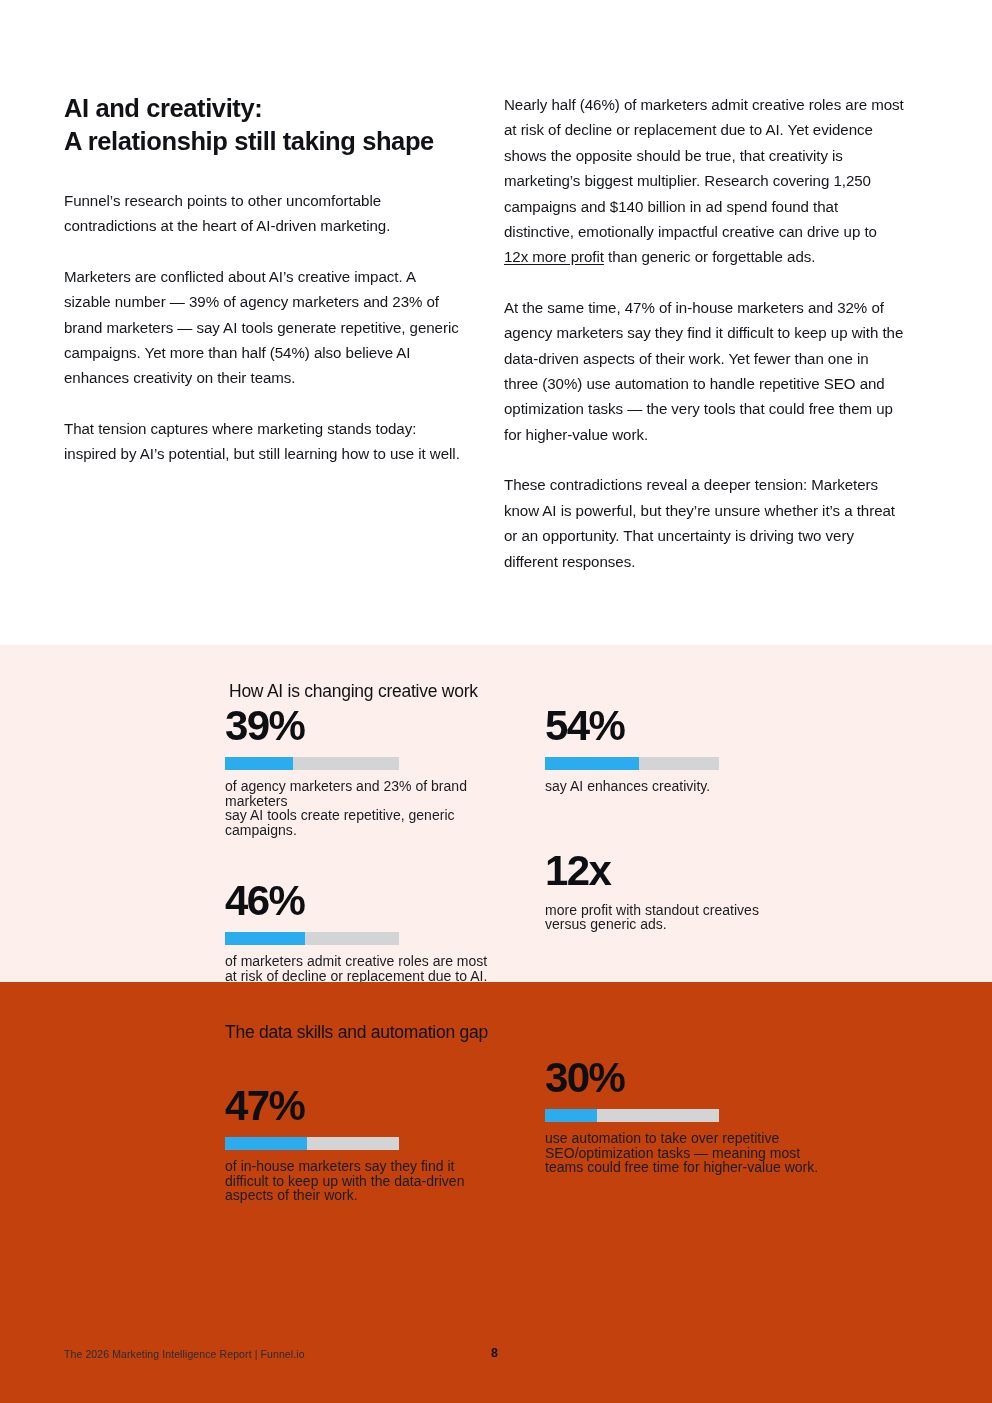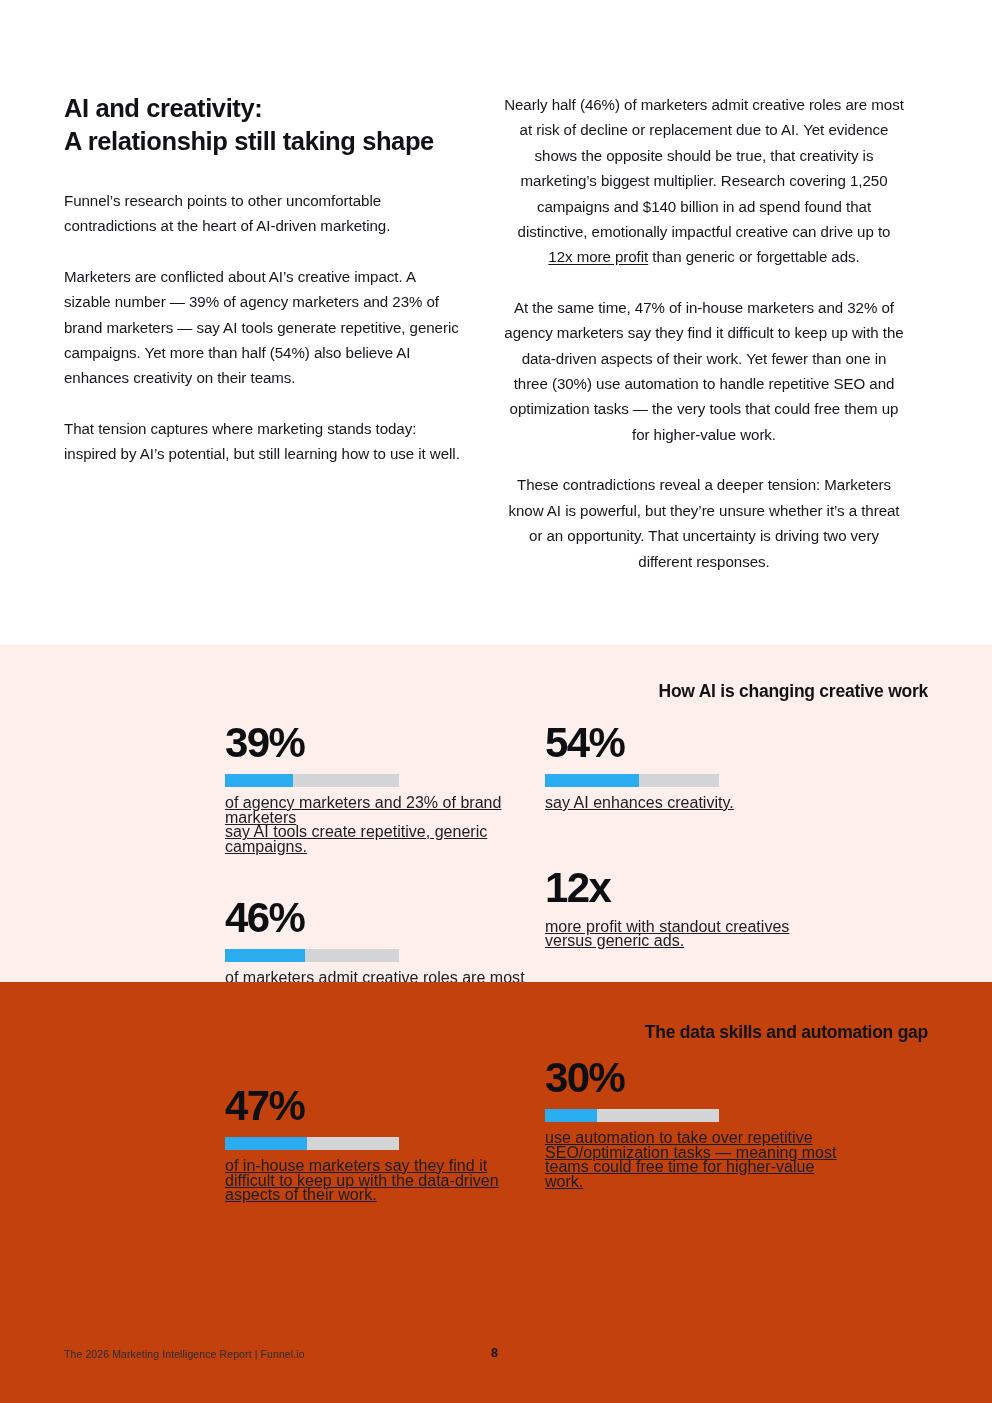--- a/index.html
+++ b/index.html
@@ -14,21 +14,21 @@
 
   
   .article {
     position: absolute;
     left: 0; top: 0; right: 0;
     padding: 92px 64px 0 64px;
     display: flex;
     gap: 40px;
   }
   .col { width: 400px; }
-  .col-right { width: 400px; text-align: center; }
+  .col-right { width: 400px; }
 
   h1.title {
     font-size: 25.5px;
     line-height: 33px;
     font-weight: 700;
     letter-spacing: -0.4px;
     color: #101216;
     margin-bottom: 30px;
   }
   h1.title .line { display: block; }
@@ -57,24 +57,23 @@
   .panel-pink { top: 645px; height: 337px; background: #FDEFEB; }
   .panel-grey { top: 982px; height: 421px; background: #F4F5F6; }
 
   .panel-inner {
     position: absolute;
     left: 225px; top: 0; right: 64px;
   }
   h2.panel-title {
     font-size: 17.5px;
     line-height: 24px;
-    font-weight: 700;
+    font-weight: 400;
     letter-spacing: -0.25px;
     color: #101216;
-    text-align: right;
   }
   .panel-pink h2.panel-title { margin-left: 4px; }
 
   .stats-grid {
     display: flex;
     gap: 0;
   }
   .stats-col { width: 320px; }
   .stats-col.first { width: 320px; }
 
@@ -92,27 +91,26 @@
     height: 13px;
     background: #D3D4D5;
     margin-top: 7px;
   }
   .bar-fill {
     position: absolute;
     left: 0; top: 0; bottom: 0;
     background: #2BACEE;
   }
   .stat-caption {
-    font-size: 16px;
+    font-size: 14px;
     line-height: 14.6px;
     color: #1b1d22;
     letter-spacing: 0.02px;
     margin-top: 9px;
     max-width: 300px;
-    text-decoration: underline;
   }
   .stat-caption .cline { display: block; }
   .stat.no-bar .stat-caption { margin-top: 8px; }
 
   
   .footer {
     position: absolute;
     left: 64px; right: 64px; top: 1346px;
     height: 20px;
   }
@@ -153,21 +151,21 @@
       <p class="body">At the same time, 47% of in-house marketers and 32% of agency marketers say they find it difficult to keep up with the data-driven aspects of their work. Yet fewer than one in three (30%) use automation to handle repetitive SEO and optimization tasks — the very tools that could free them up for higher-value work.</p>
       <p class="body">These contradictions reveal a deeper tension: Marketers know AI is powerful, but they’re unsure whether it’s a threat or an opportunity. That uncertainty is driving two very different responses.</p>
     </div>
 
   </div>
 
   <section class="panel panel-pink" style="background: rgb(253, 239, 235);">
     <div class="panel-inner" style="top:34px;">
       <h2 class="panel-title">How AI is changing creative work</h2>
     </div>
-    <div class="panel-inner stats-grid" style="top:74px;">
+    <div class="panel-inner stats-grid" style="top:57px;">
 
       <div class="stats-col first">
         <div class="stat" style="margin-bottom:40px;">
           <div class="stat-value">39%</div>
           <div class="bar-track" style="background: rgb(211, 212, 213);">
             <div class="bar-fill" style="width: 39%; background: rgb(43, 172, 238);"></div>
           </div>
           <div class="stat-caption">
             <span class="cline">of agency marketers and 23% of brand marketers</span>
             <span class="cline">say AI tools create repetitive, generic campaigns.</span>

